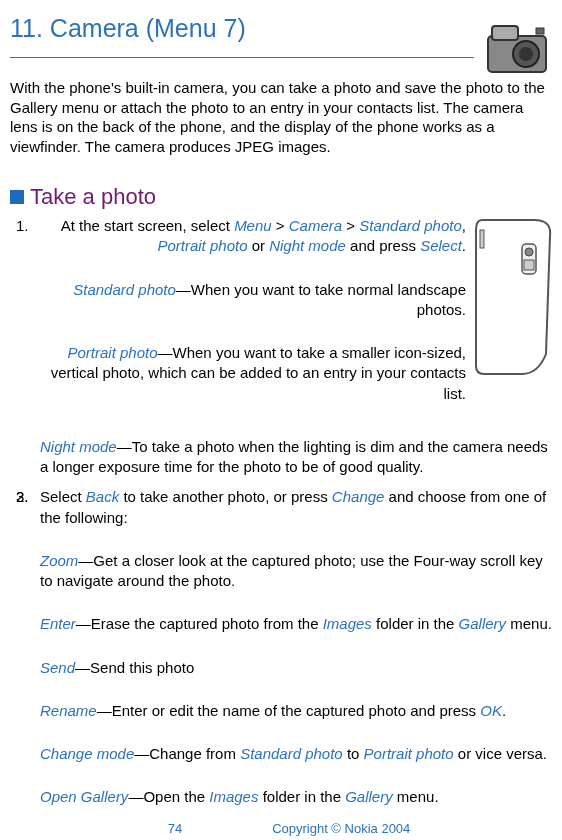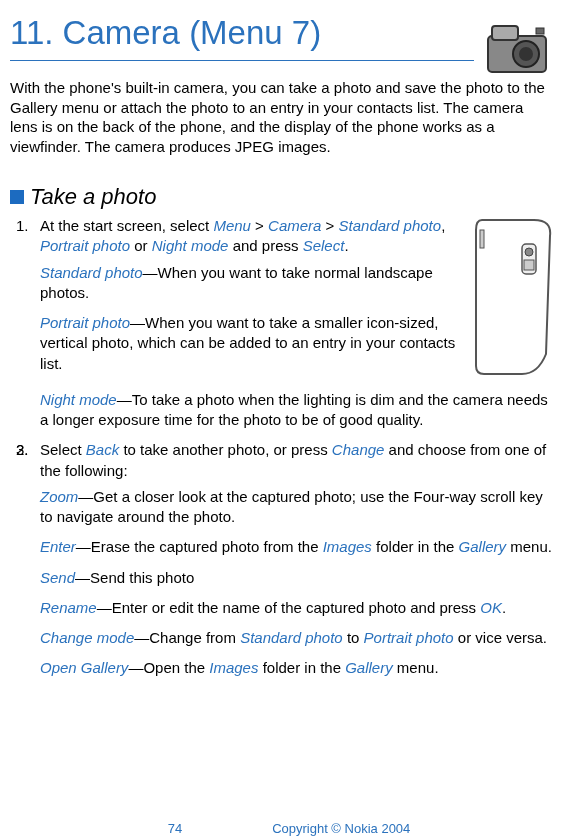--- a/index.html
+++ b/index.html
@@ -8,44 +8,44 @@
       height: 840px;
       font-family: "Trebuchet MS", Verdana, Arial, sans-serif;
       font-size: 15px;
       color: #000;
       background: #fff;
       padding: 14px 10px 10px 10px;
       position: relative;
     }
     .heading {
       color: #2b72bd;
-      font-size: 33px;
+      font-size: 25px;
       font-weight: 500;
-      padding-bottom: 8px;
+      padding-bottom: 14px;
       border-bottom: 1px solid #2b72bd;
       margin-bottom: 14px;
     }
     .header-row { display: flex; align-items: flex-start; justify-content: space-between; }
     .header-left { flex: 1; }
     .camera-icon { width: 70px; height: 60px; margin-left: 8px; margin-top: 4px; }
     .phone-icon { width: 78px; height: 160px; margin-left: 8px; flex-shrink: 0; }
     .intro { margin-bottom: 28px; line-height: 1.3; }
     .subhead { display: flex; align-items: center; margin-bottom: 6px; }
     .bullet {
       width: 14px; height: 14px; background: #1c6bc0;
       margin-right: 6px; flex-shrink: 0;
     }
-    .subhead-text { color: #000000; font-size: 22px; font-weight: 500; font-style: italic; }
+    .subhead-text { color: #701a75; font-size: 22px; font-weight: 500; }
     ol { list-style: none; padding-left: 0; }
     li { margin-bottom: 10px; padding-left: 30px; position: relative; line-height: 1.35; }
     li .num { position: absolute; left: 6px; top: 0; }
-    .p { margin-bottom: 10px; margin-top: 6px; }
+    .p { margin-bottom: 10px; margin-top: 23px; }
     .link { color: #2b72bd; font-style: italic; }
     .first-block { display: flex; align-items: flex-start; }
-    .first-block .text { flex: 1; }
+    .first-block .text { flex: 1; text-align: right; }
     .footer {
       position: absolute;
       bottom: 4px; left: 16px; right: 0;
       display: flex; justify-content: center;
       color: #2b72bd; font-size: 13px;
       padding: 0 12px;
     }
     .footer .page { margin-right: 90px; }
   </style>
 </head>

